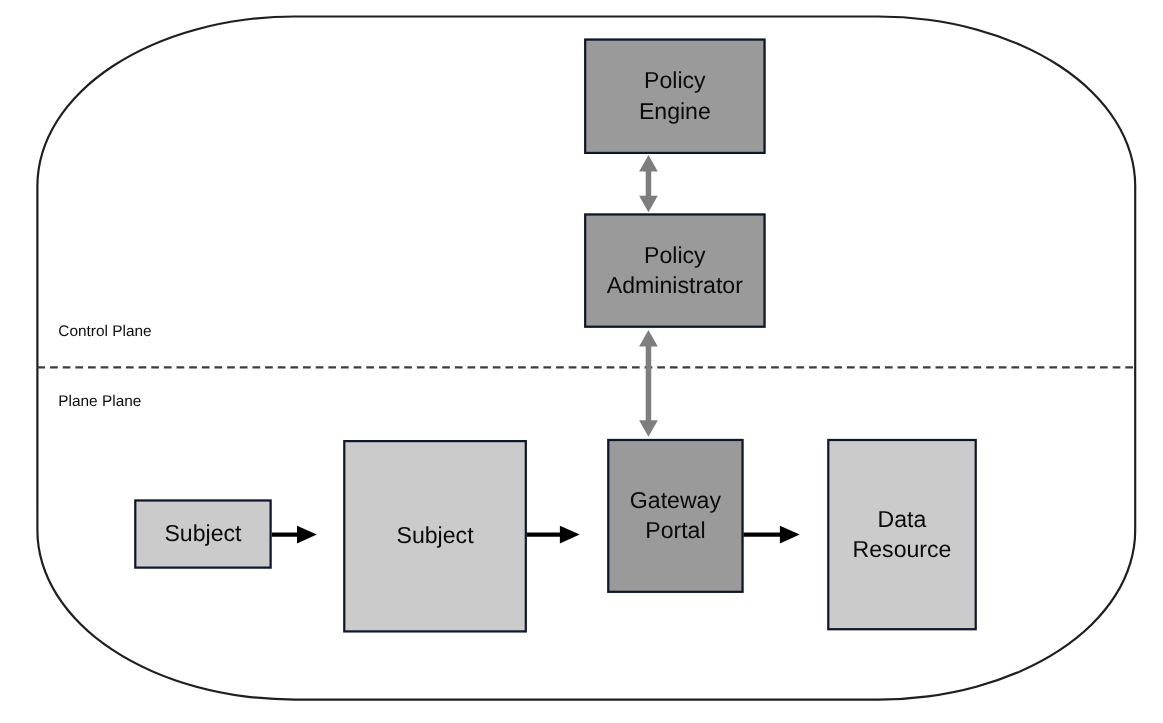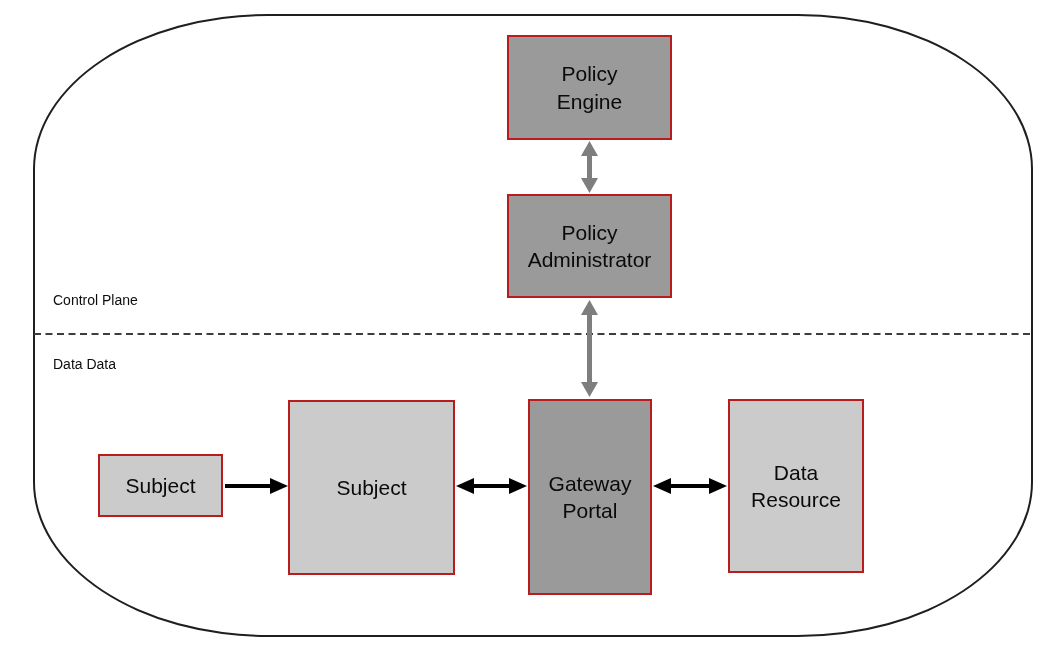--- a/index.html
+++ b/index.html
@@ -32,36 +32,37 @@
     font-size: 14px;
     color: #0d0d0d;
     z-index: 3;
     white-space: nowrap;
   }
   .plane-label.control { left: 53px; top: 292px; }
   .plane-label.data    { left: 53px; top: 356px; }
   .node {
     position: absolute;
     box-sizing: border-box;
-    border: 2px solid #b91c1c;
+    border: 2px solid #0f172a;
     display: flex;
     align-items: center;
     justify-content: center;
     text-align: center;
     font-size: 21px;
     line-height: 1.3;
     color: #0a0a0a;
     white-space: pre-line;
     z-index: 3;
+    margin-left: 24px;
   }
   .node.dark  { background: #9a9a9a; }
   .node.light { background: #cbcbcb; }
   .node.policy-engine        { left: 507px; top: 35px;  width: 165px; height: 105px; }
   .node.policy-administrator { left: 507px; top: 194px; width: 165px; height: 104px; }
-  .node.gateway-portal       { left: 528px; top: 399px; width: 124px; height: 196px; }
+  .node.gateway-portal       { left: 528px; top: 399px; width: 124px; height: 140px; }
   .node.subject              { left: 98px;  top: 454px; width: 125px; height: 63px; justify-content: center; }
   .node.system               { left: 288px; top: 400px; width: 167px; height: 175px; }
   .node.data-resource        { left: 728px; top: 399px; width: 136px; height: 174px; }
 </style>
 </head>
 <body>
 
 <div class="canvas">
 
   <div class="outer-boundary"></div>
@@ -84,21 +85,21 @@
     <line x1="462" y1="486" x2="521" y2="486" stroke="#000000" stroke-width="4"></line>
     <polygon points="456,486 474,478 474,494" fill="#000000"></polygon>
     <polygon points="527,486 509,478 509,494" fill="#000000"></polygon>
 
     <line x1="659" y1="486" x2="721" y2="486" stroke="#000000" stroke-width="4"></line>
     <polygon points="653,486 671,478 671,494" fill="#000000"></polygon>
     <polygon points="727,486 709,478 709,494" fill="#000000"></polygon>
   </svg>
 
   <div class="plane-label control">Control Plane</div>
-  <div class="plane-label data">Data Data</div>
+  <div class="plane-label data">Plane Plane</div>
 
   <div class="node dark policy-engine">
     <span>Policy
 Engine</span>
   </div>
 
   <div class="node dark policy-administrator">
     <span>Policy
 Administrator</span>
   </div>

